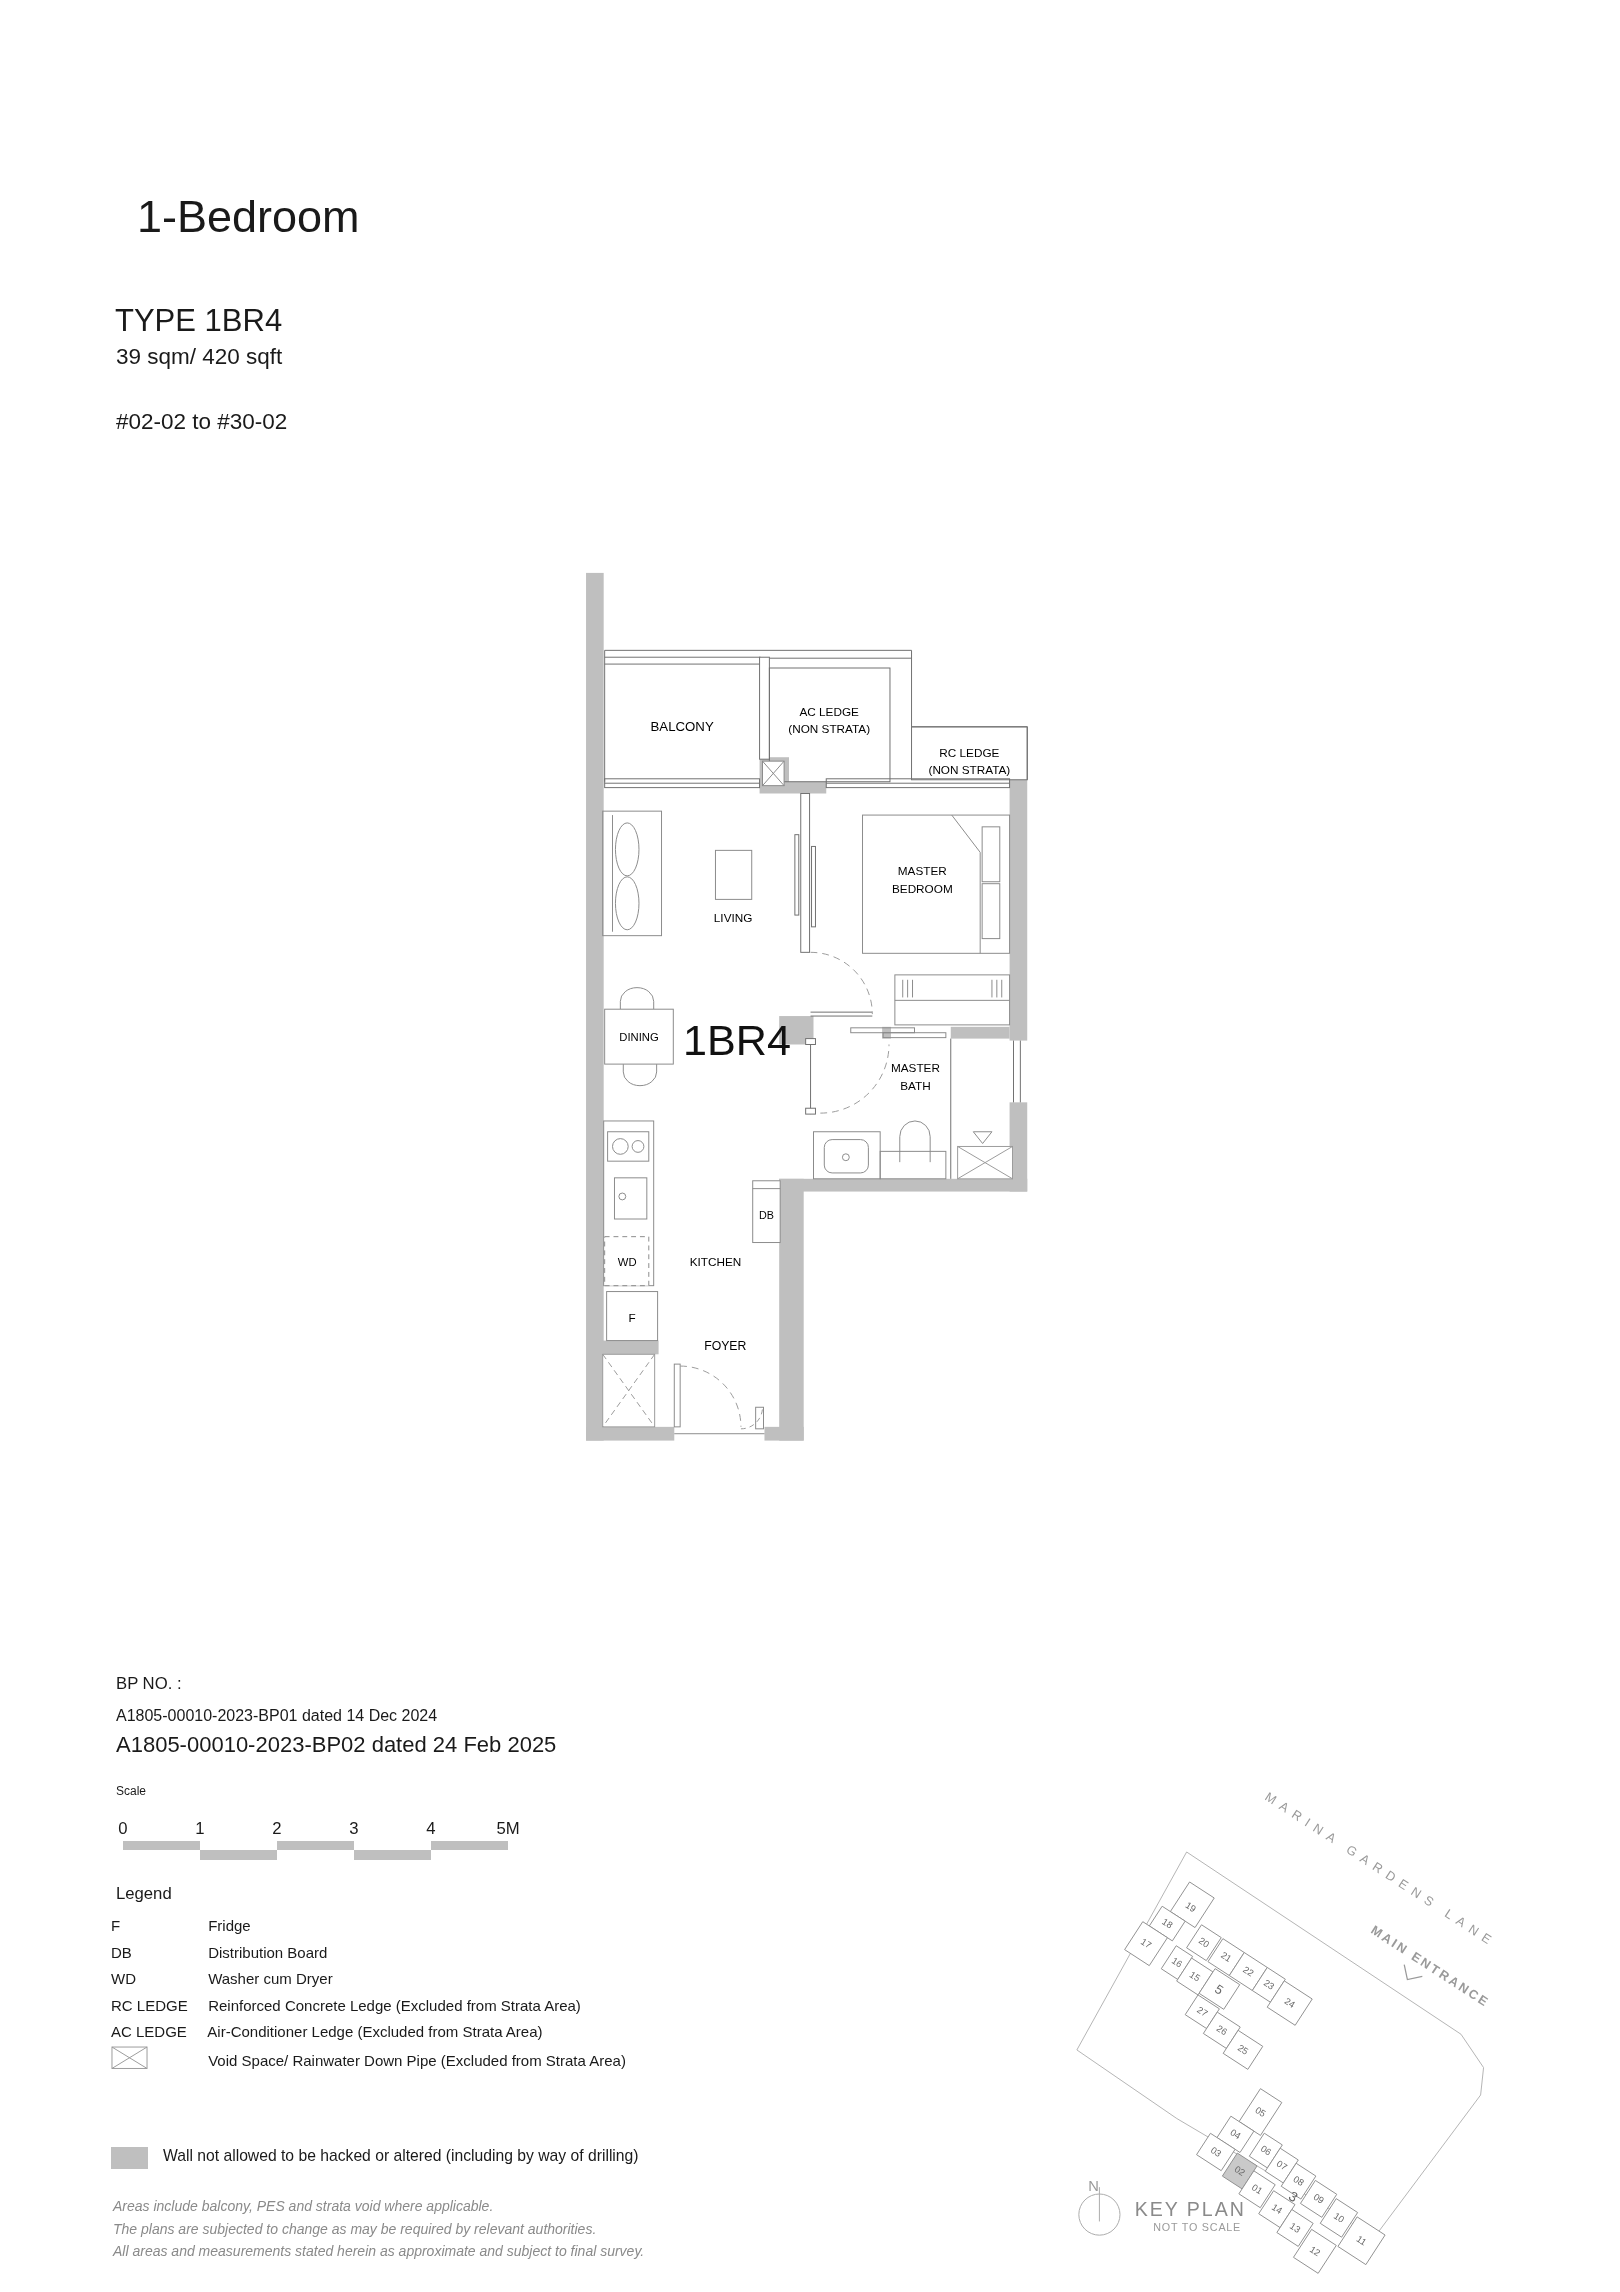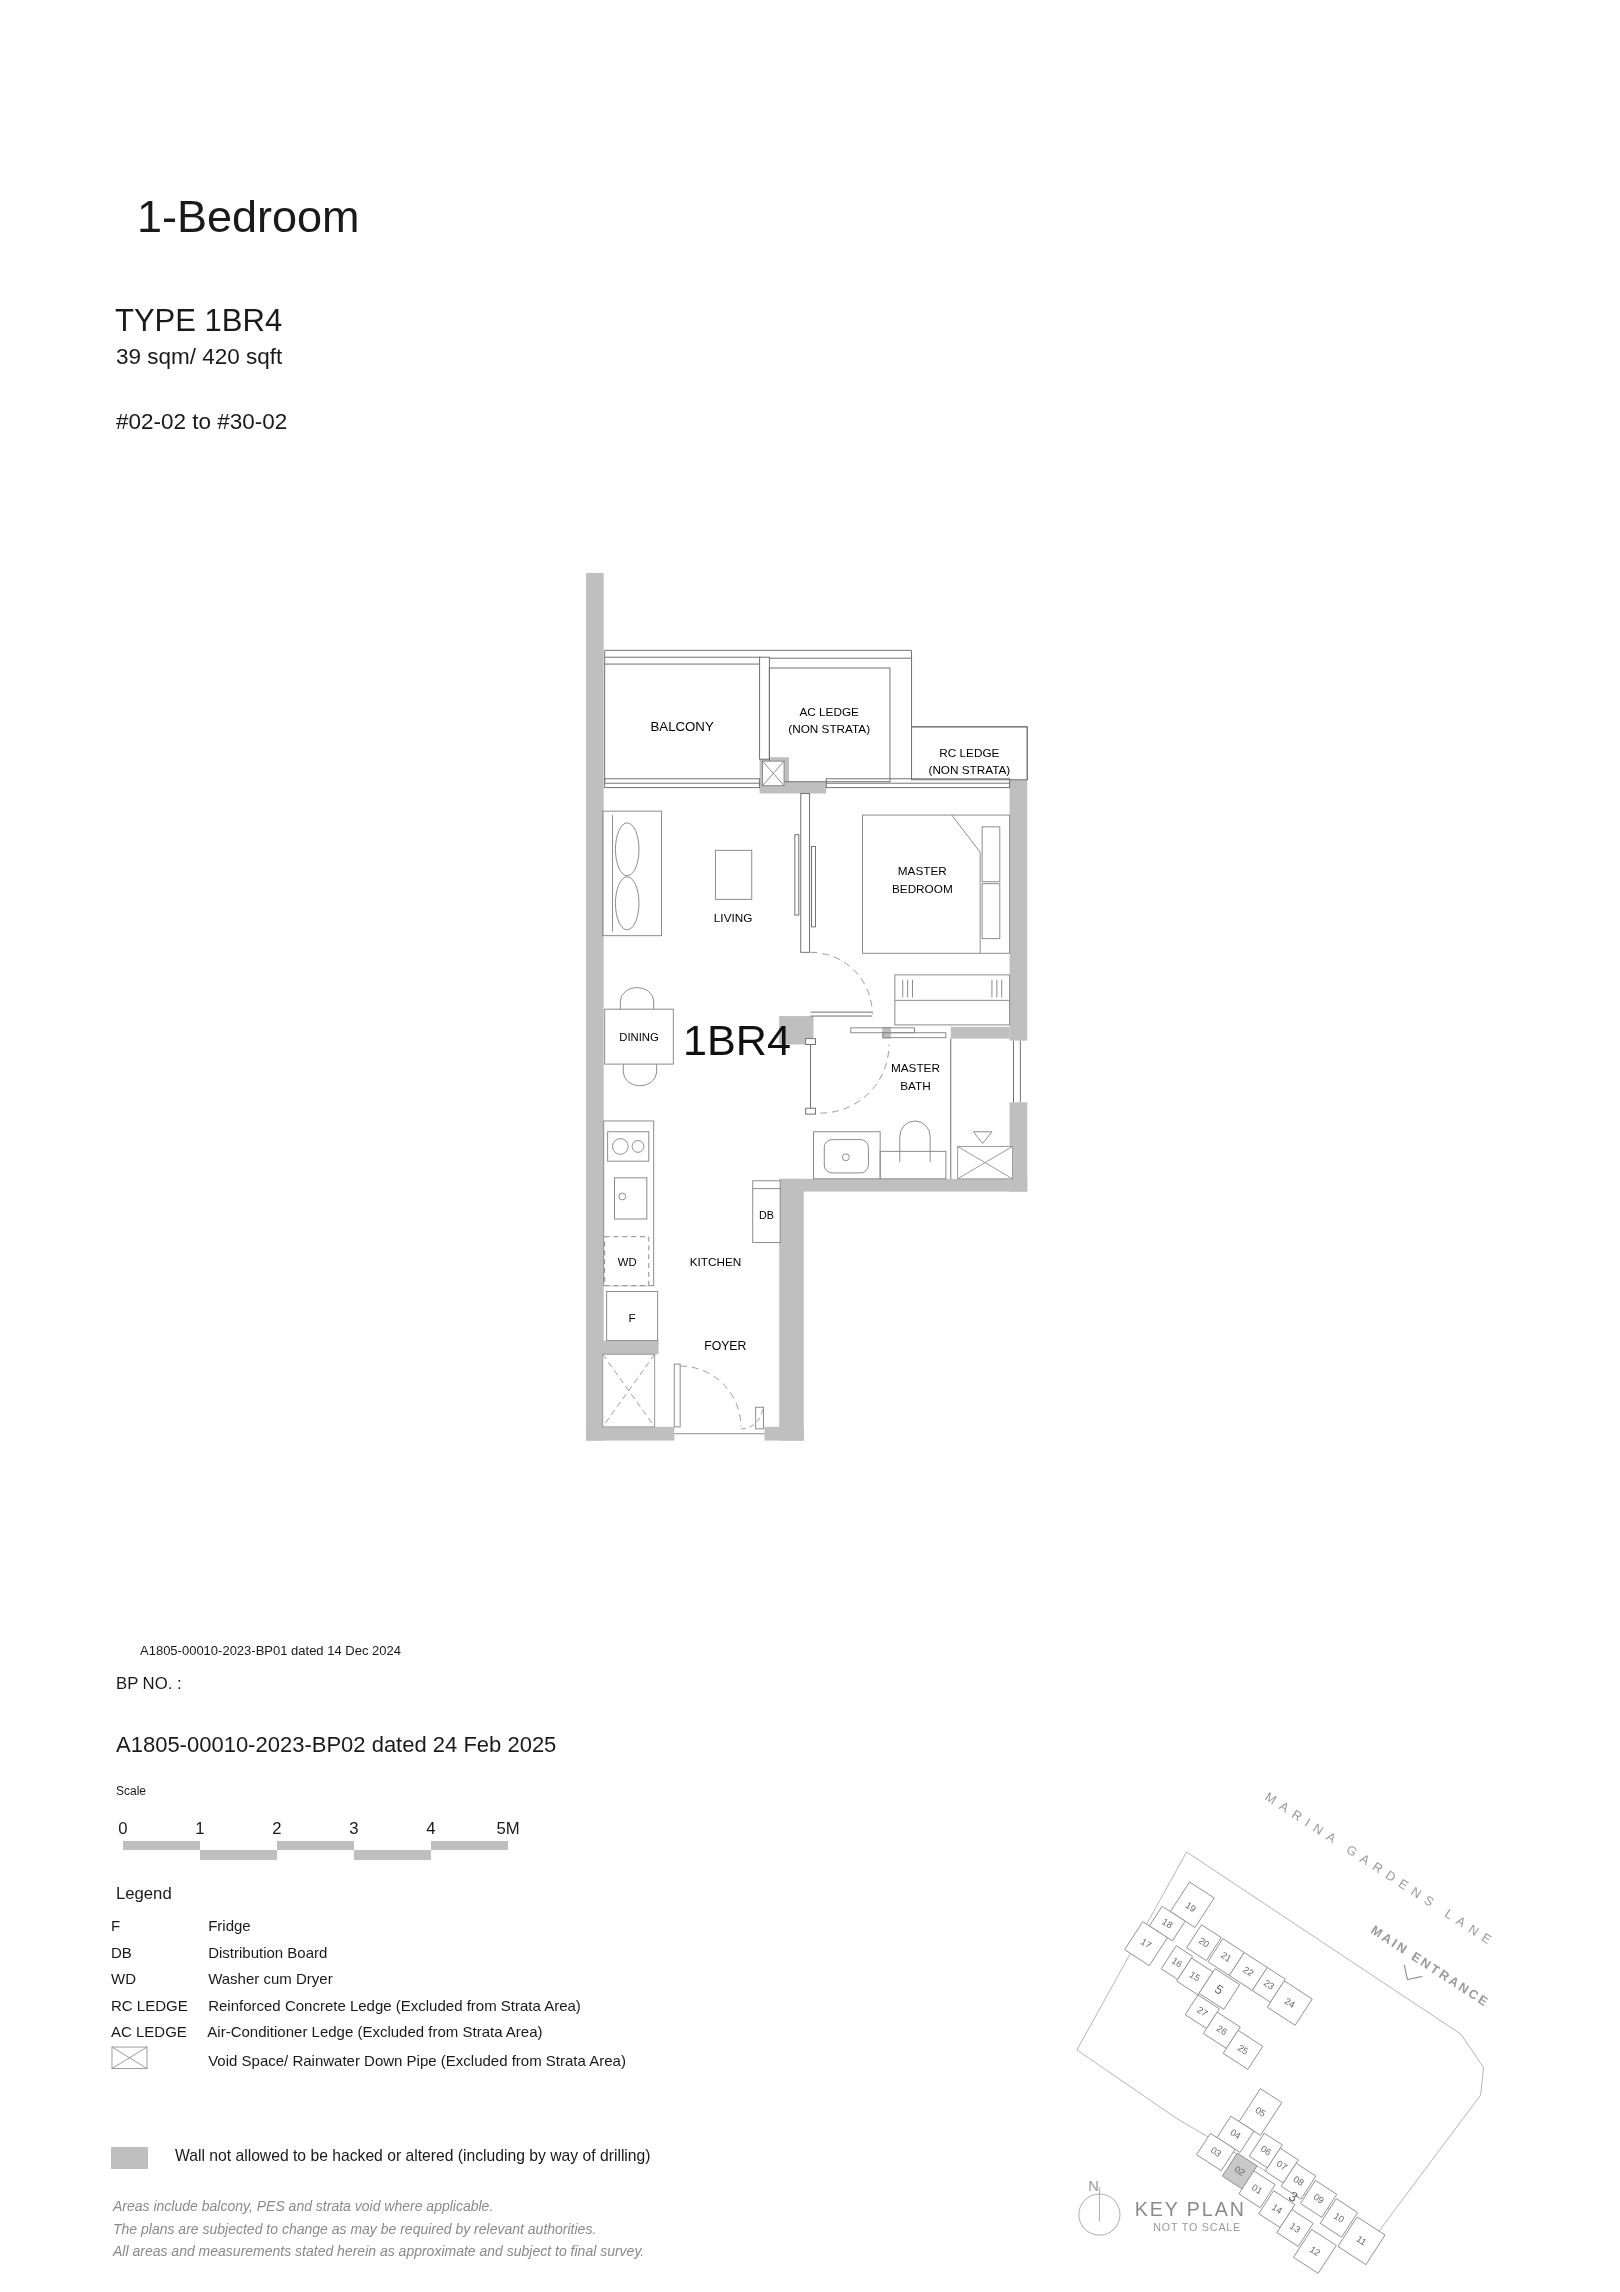--- a/index.html
+++ b/index.html
@@ -4,35 +4,35 @@
 <style>
   html,body{margin:0;padding:0;background:#fff;}
   .page{position:relative;width:1620px;height:2293px;background:#fff;
         font-family:"Liberation Sans",sans-serif;color:#1a1a1a;overflow:hidden;}
   .abs{position:absolute;}
   .page-title{left:113px;top:192px;font-size:45px;line-height:1.1;margin-left:24px;}
   .type-heading{left:115px;top:304px;font-size:31px;line-height:1.1;}
   .area-text{left:116px;top:344px;font-size:22.5px;}
   .unit-range{left:116px;top:409px;font-size:22.5px;}
   .bp-label{left:116px;top:1674px;font-size:16.7px;}
-  .bp-line1{left:116px;top:1643px;font-size:13px;margin-left:24px;}
+  .bp-line1{left:116px;top:1707px;font-size:16px;}
   .bp-line2{left:116px;top:1732px;font-size:22px;}
   .scale-label{left:116px;top:1784px;font-size:12px;}
   .scalebar{left:123px;top:1819px;width:412px;height:45px;}
   .scalebar .tick{position:absolute;top:0;font-size:16.7px;transform:translateX(-50%);}
   .scalebar .seg{position:absolute;height:9.8px;width:77px;background:#bfbfbf;}
   .legend-title{left:116px;top:1884px;font-size:16.7px;}
   .legend-rows{left:111px;top:1913px;width:627px;font-size:15px;}
   .legend-row{height:26.5px;line-height:26.5px;white-space:nowrap;}
   .legend-row .key{display:inline-block;width:93px;}
   .legend-row.voidrow{height:29px;line-height:29px;}
   .void-sym{display:inline-block;width:93px;vertical-align:middle;}
   .wall-note{left:111px;top:2145px;height:25.5px;}
   .wall-note .swatch{position:absolute;left:0;top:2px;width:37px;height:21.6px;background:#bfbfbf;}
-  .wall-note .txt{position:absolute;left:52px;top:2px;font-size:15.7px;white-space:nowrap;margin-left:12px;}
+  .wall-note .txt{position:absolute;left:52px;top:2px;font-size:15.7px;white-space:nowrap;}
   .disclaimer{left:113px;top:2195px;font-size:14px;font-style:italic;color:#8a8a8a;line-height:22.5px;}
   .plan{position:absolute;left:583px;top:568px;width:461px;height:902px;}
   .keyplan{position:absolute;left:1059px;top:1754px;width:562px;height:538px;}
   svg text{font-family:"Liberation Sans",sans-serif;}
 </style>
 </head>
 <body>
 
 <div class="page">
 

